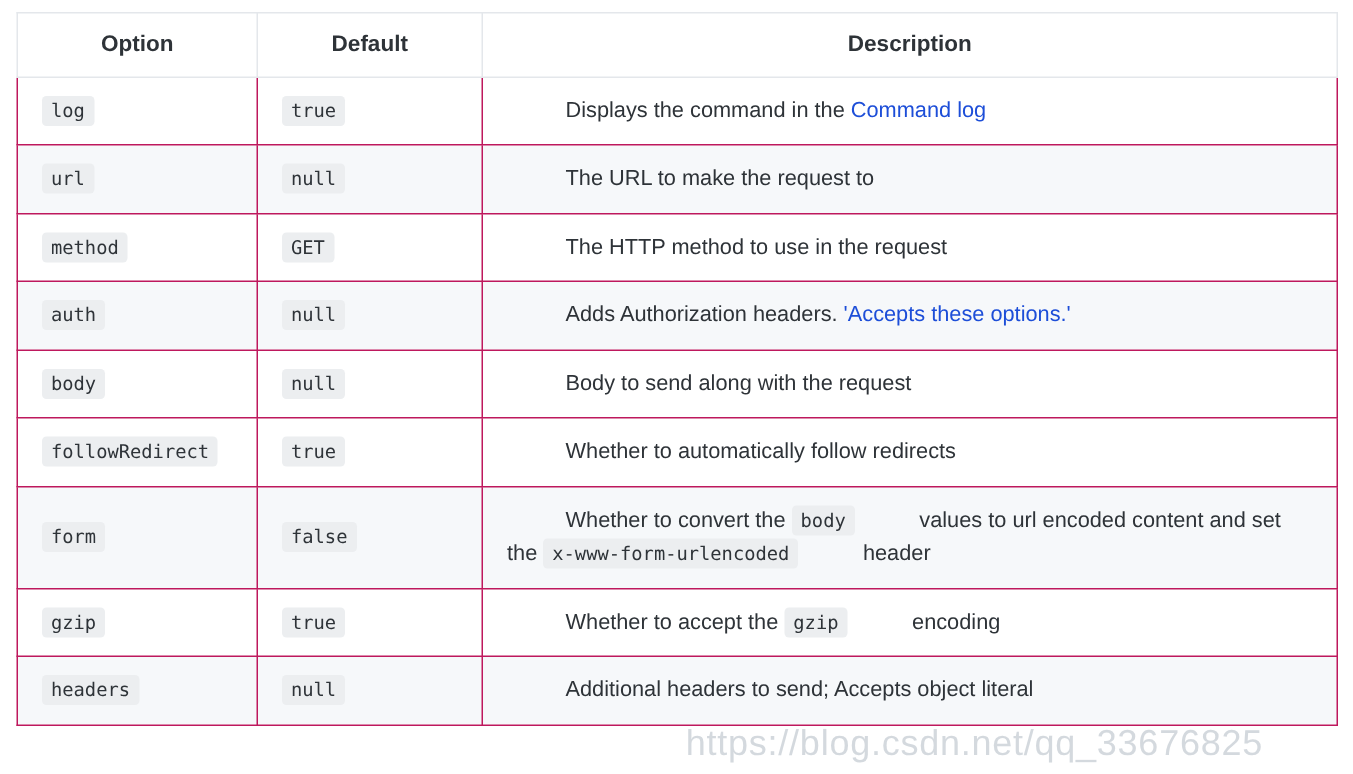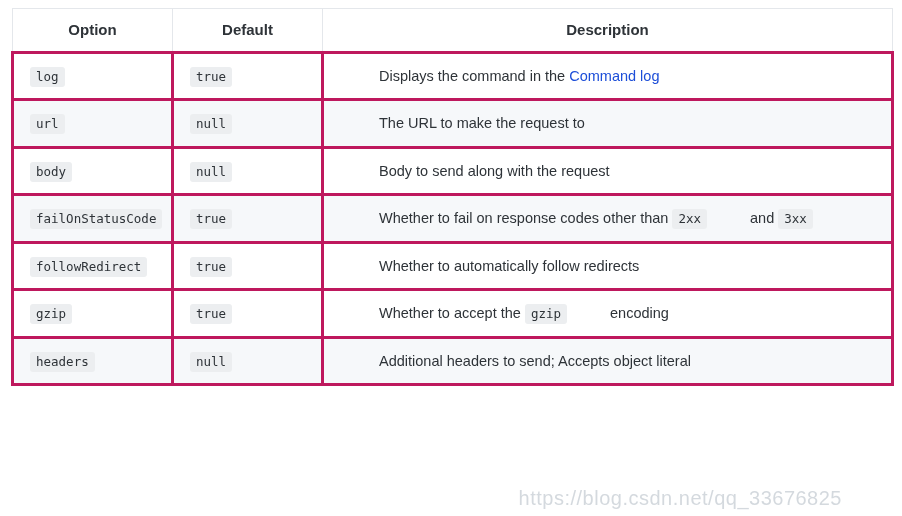--- a/index.html
+++ b/index.html
@@ -41,21 +41,21 @@
     color: #2e3338;
     text-align: center;
     padding: 12px 10px 13px 10px;
     border: 1px solid #e4e7eb;
     border-top: 1px solid #e4e7eb;
     background: #ffffff;
     vertical-align: middle;
   }
 
   table.options-table td {
-    border: 3px solid #be185d;
+    border: 1px solid #be185d;
     padding: 11px 20px 11px 16px;
     vertical-align: middle;
     line-height: 1.55;
     color: #2e3338;
   }
 
   table.options-table tbody tr.row-odd  td { background: #ffffff; }
   table.options-table tbody tr.row-even td { background: #f6f8fa; }
 
   td.cell-option, td.cell-default {
@@ -79,21 +79,21 @@
     text-decoration: none;
     cursor: pointer;
   }
 
   .desc-text { color: #2e3338; margin-left: 39px; }
 
   .watermark {
     position: absolute;
     right: 8px;
     bottom: 6px;
-    font-size: 20px;
+    font-size: 24px;
     letter-spacing: 0.5px;
     color: rgba(160, 170, 182, 0.45);
     font-family: "Liberation Sans", sans-serif;
     pointer-events: none;
     white-space: nowrap;
   }
 </style>
 </head>
 <body>
 
@@ -117,33 +117,43 @@
           <td class="cell-option"><code>log</code></td>
           <td class="cell-default"><code>true</code></td>
           <td class="cell-desc"><span class="desc-text">Displays the command in the </span><a class="link">Command log</a></td>
         </tr>
         <tr class="row-even">
           <td class="cell-option"><code>url</code></td>
           <td class="cell-default"><code>null</code></td>
           <td class="cell-desc"><span class="desc-text">The URL to make the request to</span></td>
         </tr>
         <tr class="row-odd">
+          <td class="cell-option"><code>method</code></td>
+          <td class="cell-default"><code>GET</code></td>
+          <td class="cell-desc"><span class="desc-text">The HTTP method to use in the request</span></td>
+        </tr>
+        <tr class="row-even">
+          <td class="cell-option"><code>auth</code></td>
+          <td class="cell-default"><code>null</code></td>
+          <td class="cell-desc"><span class="desc-text">Adds Authorization headers. </span><a class="link">'Accepts these options.'</a></td>
+        </tr>
+        <tr class="row-odd">
           <td class="cell-option"><code>body</code></td>
           <td class="cell-default"><code>null</code></td>
           <td class="cell-desc"><span class="desc-text">Body to send along with the request</span></td>
-        </tr>
-        <tr class="row-even">
-          <td class="cell-option"><code>failOnStatusCode</code></td>
-          <td class="cell-default"><code>true</code></td>
-          <td class="cell-desc"><span class="desc-text">Whether to fail on response codes other than </span><code class="code">2xx</code><span class="desc-text"> and </span><code class="code">3xx</code></td>
         </tr>
         <tr class="row-odd">
           <td class="cell-option"><code>followRedirect</code></td>
           <td class="cell-default"><code>true</code></td>
           <td class="cell-desc"><span class="desc-text">Whether to automatically follow redirects</span></td>
+        </tr>
+        <tr class="row-even">
+          <td class="cell-option"><code>form</code></td>
+          <td class="cell-default"><code>false</code></td>
+          <td class="cell-desc"><span class="desc-text">Whether to convert the </span><code class="code">body</code><span class="desc-text"> values to url encoded content and set the </span><code class="code wrapping">x-www-form-urlencoded</code><span class="desc-text"> header</span></td>
         </tr>
         <tr class="row-odd">
           <td class="cell-option"><code>gzip</code></td>
           <td class="cell-default"><code>true</code></td>
           <td class="cell-desc"><span class="desc-text">Whether to accept the </span><code class="code">gzip</code><span class="desc-text"> encoding</span></td>
         </tr>
         <tr class="row-even">
           <td class="cell-option"><code>headers</code></td>
           <td class="cell-default"><code>null</code></td>
           <td class="cell-desc"><span class="desc-text">Additional headers to send; Accepts object literal</span></td>

